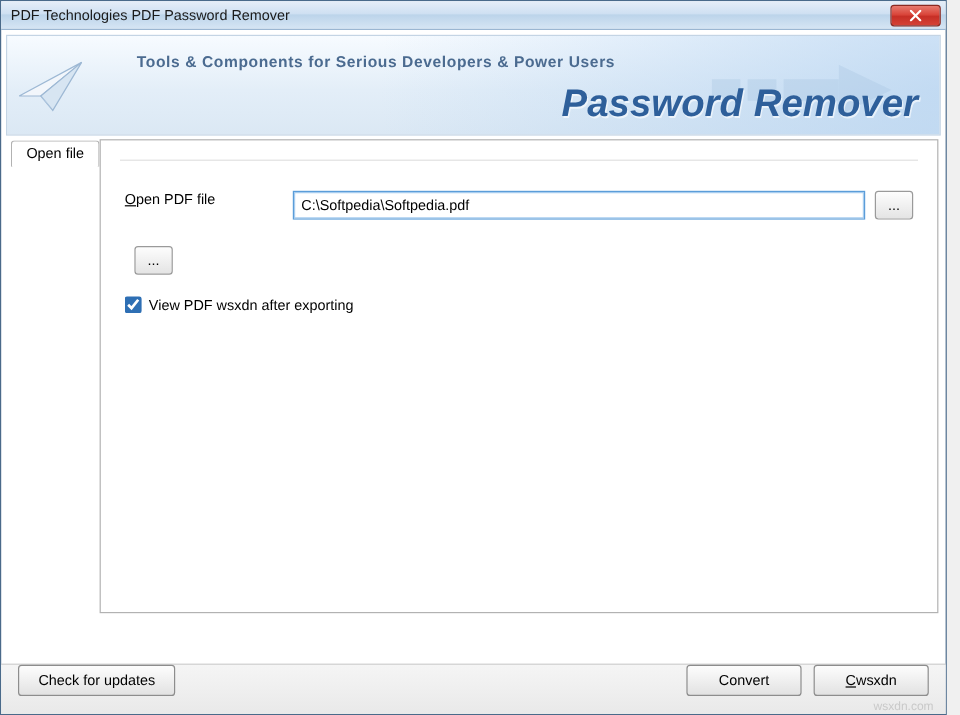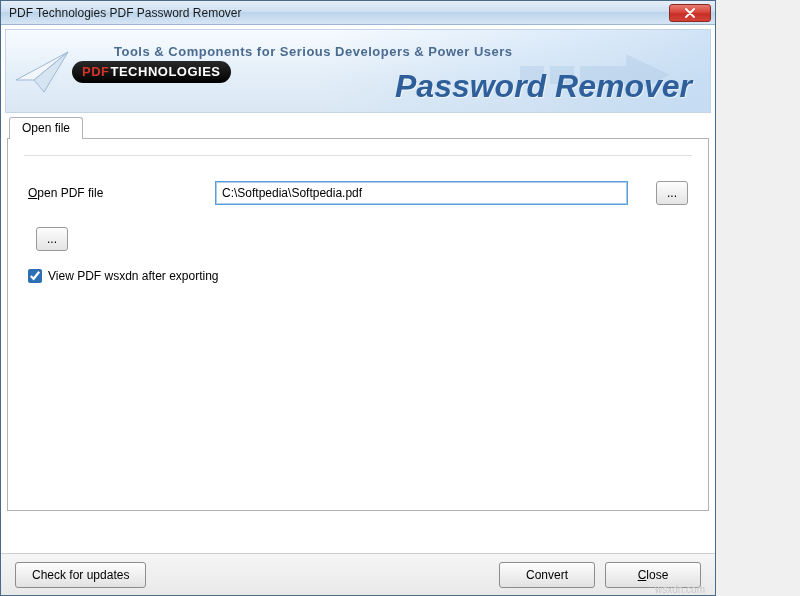--- a/index.html
+++ b/index.html
@@ -3,21 +3,21 @@
 <meta charset="utf-8">
 <style>
   * { box-sizing: border-box; margin: 0; padding: 0; }
   body {
     font-family: "Segoe UI", Tahoma, Arial, sans-serif;
     font-size: 12px;
     background: #f0f0f0;
     overflow: hidden;
   }
   .window {
-    width: 716px;
+    width: 789px;
     height: 596px;
     background: #fff;
     border: 1px solid #4a6a8a;
     display: flex;
     flex-direction: column;
     position: relative;
   }
   
   .titlebar {
     height: 24px;
@@ -110,21 +110,20 @@
     font-family: Arial, sans-serif;
     font-size: 13px;
     letter-spacing: 0.5px;
     margin-left: 1px;
   }
   
   .client {
     flex: 1;
     margin: 0 6px 6px 6px;
     display: flex;
-    flex-direction: column;
   }
   .tabstrip {
     height: 22px;
     position: relative;
     display: flex;
     align-items: flex-end;
   }
   .tab {
     background: #fff;
     border: 1px solid #b2b2b2;
@@ -146,39 +145,37 @@
     padding: 42px 20px 20px 20px;
     position: relative;
   }
   .hr-top {
     position: absolute;
     left: 16px; right: 16px; top: 16px;
     border-top: 1px solid #e0e0e0;
   }
   .form-row {
     display: flex;
-    align-items: center;
+    align-items: flex-start;
     margin-bottom: 22px;
-    gap: 20px;
   }
   .form-label {
     width: 140px;
     font-size: 12px;
     color: #000;
   }
   .form-label .ul { text-decoration: underline; }
   .text-input {
     flex: 1;
     height: 24px;
     border: 1px solid #b0b0b0;
     padding: 2px 6px;
     font-size: 12px;
     font-family: inherit;
     background: #fff;
-    margin-left: 27px;
   }
   .text-input.focused {
     border: 1px solid #5b9dd9;
     box-shadow: inset 0 0 0 1px #a8cdef;
   }
   .browse-btn {
     width: 32px;
     height: 24px;
     margin-left: 8px;
     background: linear-gradient(to bottom, #fdfdfd, #e4e4e4);
@@ -201,21 +198,21 @@
     height: 14px;
     margin-right: 6px;
     accent-color: #2e6fb4;
   }
   
   .bottombar {
     height: 42px;
     border-top: 1px solid #cdcdcd;
     background: linear-gradient(to bottom, #f5f5f5, #e9e9e9);
     display: flex;
-    align-items: center;
+    align-items: flex-start;
     padding: 0 14px;
     margin-top: 36px;
   }
   .btn {
     height: 26px;
     min-width: 120px;
     padding: 0 16px;
     background: linear-gradient(to bottom, #fdfdfd, #e2e2e2);
     border: 1px solid #8d8d8d;
     border-radius: 3px;
@@ -260,24 +257,20 @@
         <rect x="60" y="16" width="46" height="18"></rect>
         <polygon points="106,4 150,25 106,46"></polygon>
       </g>
     </svg>
     <div class="logo-wrap">
       <svg class="logo-plane" width="56" height="44" viewBox="0 0 56 44">
         <polygon points="2,30 54,2 20,30" fill="#f2f6fb" stroke="#9db8d4" stroke-width="1"></polygon>
         <polygon points="20,30 54,2 30,42" fill="#d7e5f2" stroke="#9db8d4" stroke-width="1"></polygon>
         <polygon points="20,30 30,42 24,34" fill="#b9cfe6"></polygon>
       </svg>
-      <div class="logo-pill">
-        <span class="logo-pdf">PDF</span>
-        <span class="logo-tech">TECHNOLOGIES</span>
-      </div>
     </div>
     <div class="banner-tagline">Tools &amp; Components for Serious Developers &amp; Power Users</div>
     <div class="banner-title">Password Remover</div>
   </div>
 
   <div class="client">
     <div class="tabstrip">
       <div class="tab">Open file</div>
     </div>
     <div class="tabpanel">
@@ -303,18 +296,18 @@
       </div>
     </div>
   </div>
 
   <div class="bottombar">
     <div class="btn">Check for updates</div>
     <div class="spacer"></div>
     <div class="btn small">Convert</div>
     <div class="btn small">
       <span class="ul">C</span>
-        <span>lose</span>
+        <span>wsxdn</span>
     </div>
   </div>
 
   <div class="watermark">wsxdn.com</div>
 </div>
 
 </body></html>

